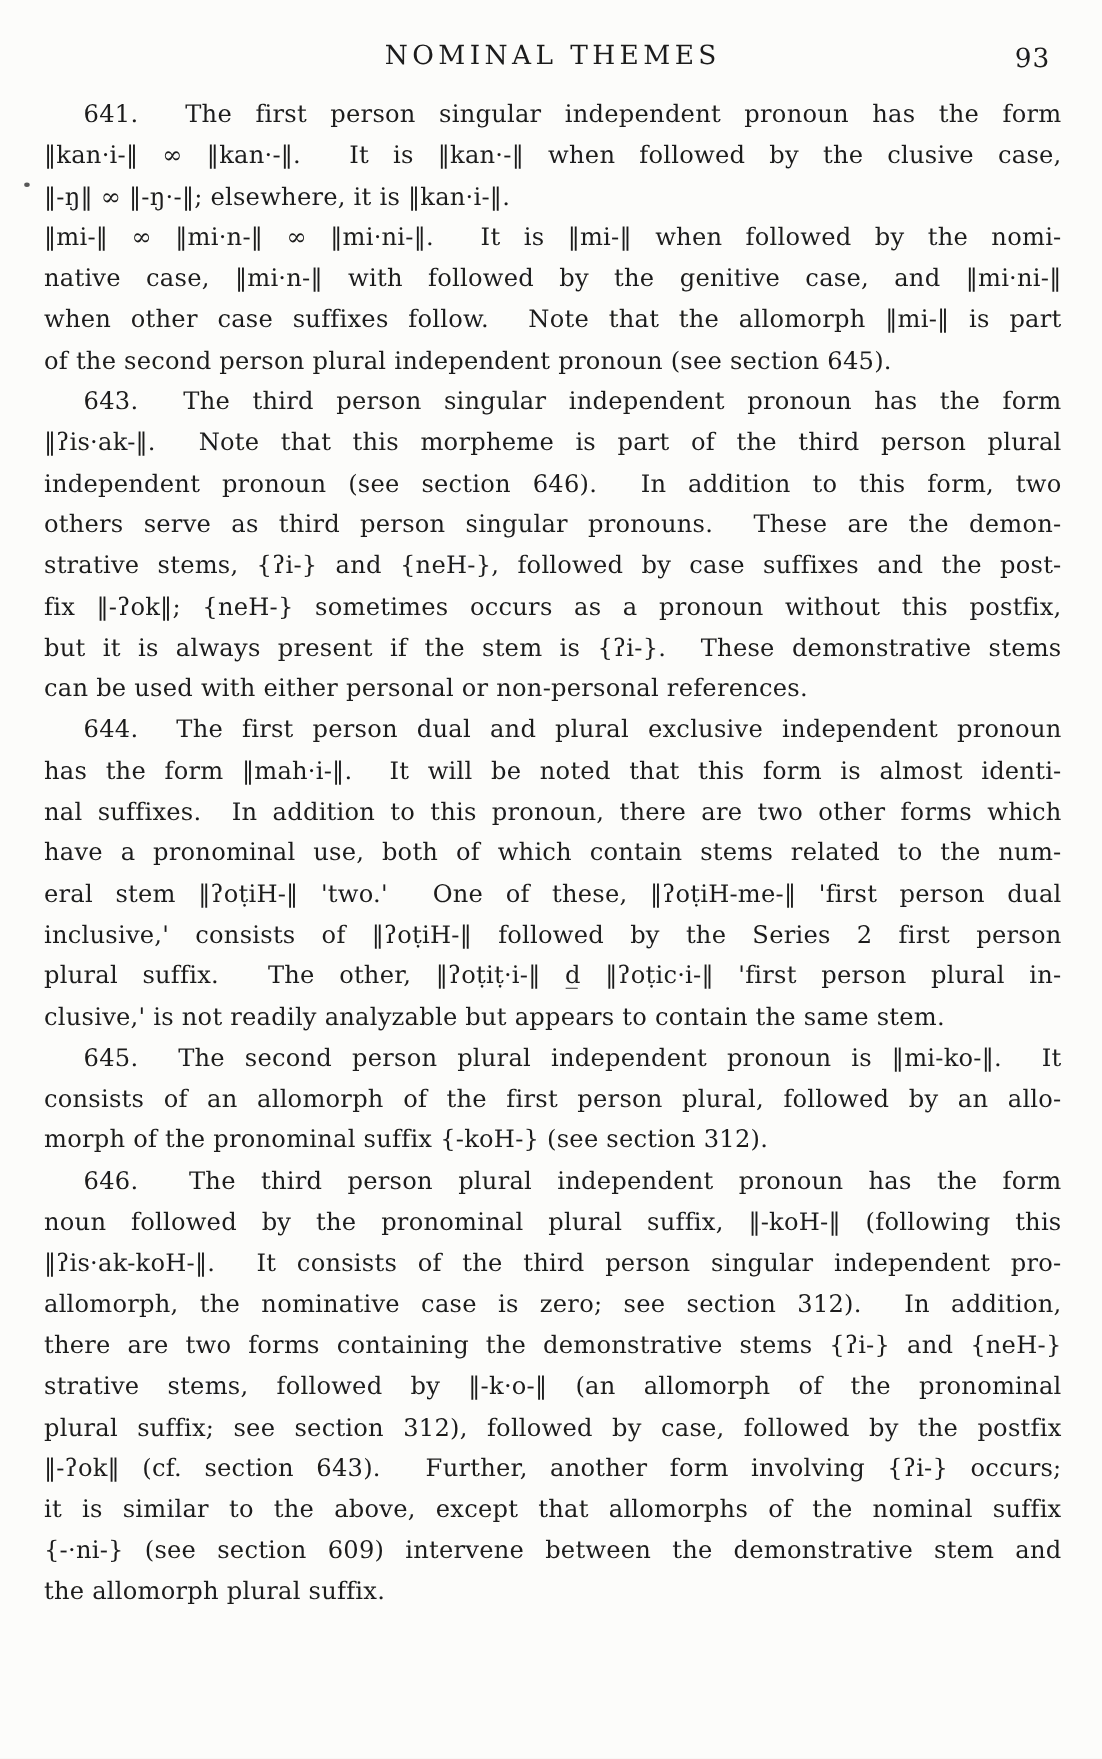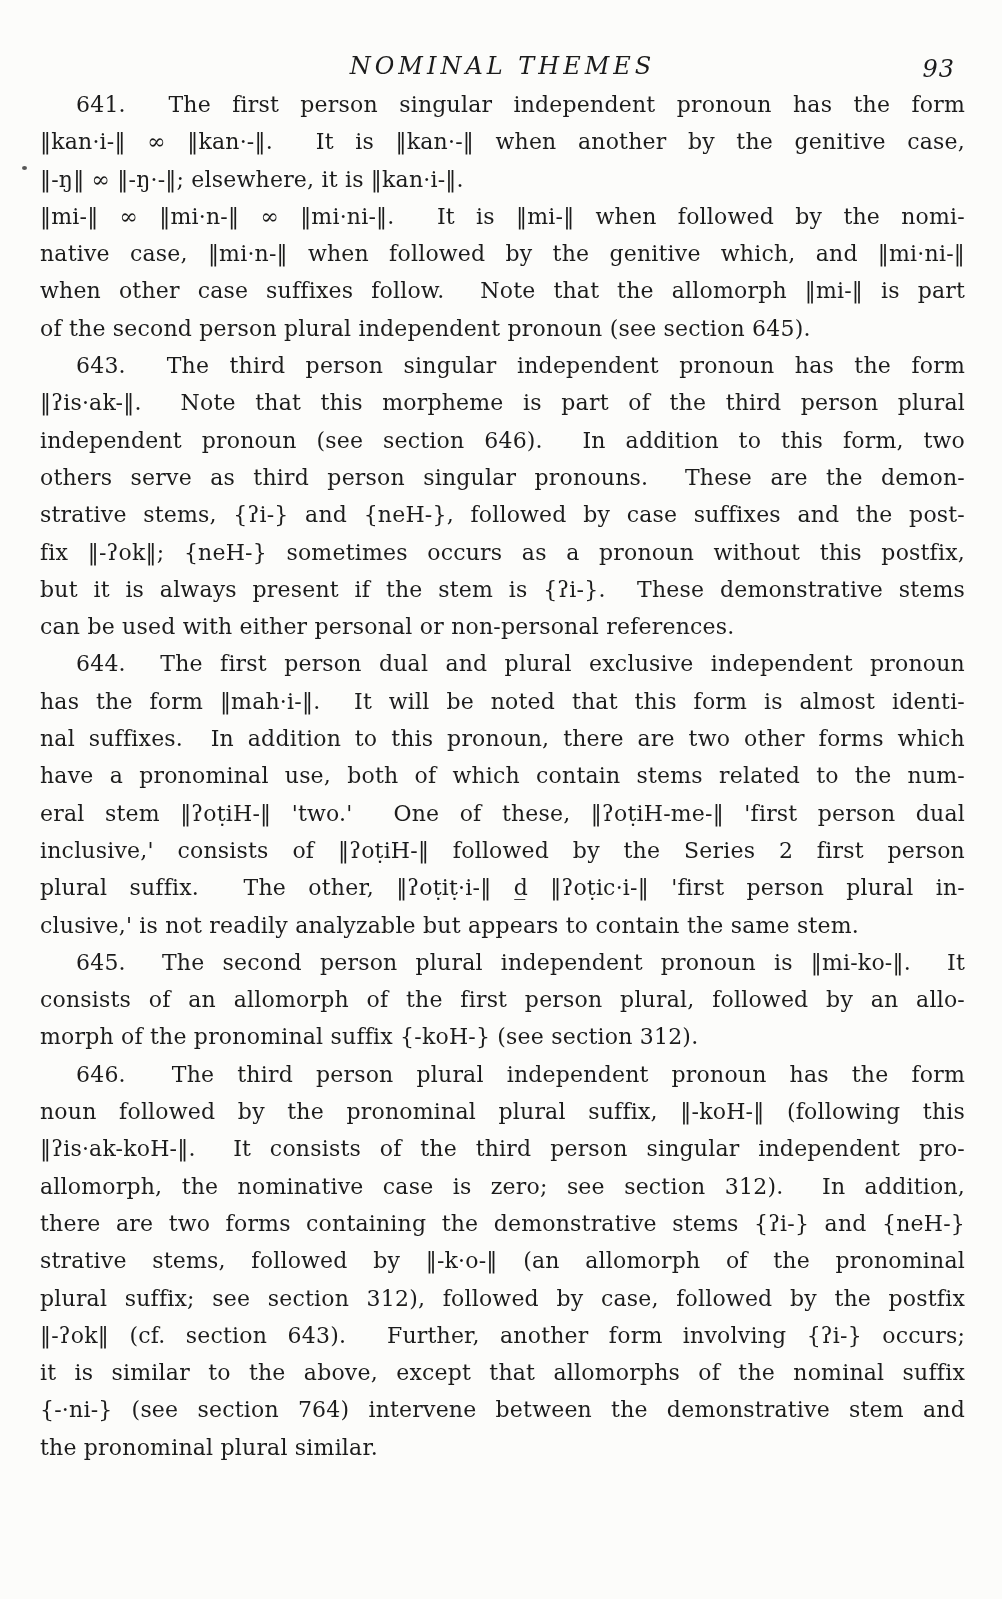--- a/index.html
+++ b/index.html
@@ -8,25 +8,24 @@
     width: 1002px;
     height: 1599px;
     margin: 0 auto;
     background: #fcfcfa;
     color: #1c1c1c;
     font-family: "DejaVu Serif", "Liberation Serif", serif;
     overflow: hidden;
   }
   .header {
     position: absolute;
-    top: 52px;
+    top: 36px;
     left: 40px;
     right: 37px;
     height: 34px;
-    font-style: italic;
   }
   .title {
     text-align: center;
     font-size: 24px;
     letter-spacing: 4px;
     font-weight: normal;
     margin: 0;
   }
   .pagenum {
     position: absolute;
@@ -72,24 +71,24 @@
 <body>
 
 <div class="page">
   <div class="artifact-dot"></div>
   <div class="header">
     <div class="title">NOMINAL THEMES</div>
     <div class="pagenum">93</div>
   </div>
   <div class="body">
       <div class="line first">641.  The first person singular independent pronoun has the form</div>
-      <div class="line">‖kan·i-‖ ∞ ‖kan·-‖.  It is ‖kan·-‖ when another by the genitive case,</div>
+      <div class="line">‖kan·i-‖ ∞ ‖kan·-‖.  It is ‖kan·-‖ when followed by the clusive case,</div>
       <div class="line last">‖-ŋ‖ ∞ ‖-ŋ·-‖; elsewhere, it is ‖kan·i-‖.</div>
       <div class="line">‖mi-‖ ∞ ‖mi·n-‖ ∞ ‖mi·ni-‖.  It is ‖mi-‖ when followed by the nomi-</div>
-      <div class="line">native case, ‖mi·n-‖ when followed by the genitive which, and ‖mi·ni-‖</div>
+      <div class="line">native case, ‖mi·n-‖ with followed by the genitive case, and ‖mi·ni-‖</div>
       <div class="line">when other case suffixes follow.  Note that the allomorph ‖mi-‖ is part</div>
       <div class="line last">of the second person plural independent pronoun (see section 645).</div>
       <div class="line first">643.  The third person singular independent pronoun has the form</div>
       <div class="line">‖ʔis·ak-‖.  Note that this morpheme is part of the third person plural</div>
       <div class="line">independent pronoun (see section 646).  In addition to this form, two</div>
       <div class="line">others serve as third person singular pronouns.  These are the demon-</div>
       <div class="line">strative stems, {ʔi-} and {neH-}, followed by case suffixes and the post-</div>
       <div class="line">fix ‖-ʔok‖; {neH-} sometimes occurs as a pronoun without this postfix,</div>
       <div class="line">but it is always present if the stem is {ʔi-}.  These demonstrative stems</div>
       <div class="line last">can be used with either personal or non-personal references.</div>
@@ -106,16 +105,16 @@
       <div class="line last">morph of the pronominal suffix {-koH-} (see section 312).</div>
       <div class="line first">646.  The third person plural independent pronoun has the form</div>
       <div class="line">noun followed by the pronominal plural suffix, ‖-koH-‖ (following this</div>
       <div class="line">‖ʔis·ak-koH-‖.  It consists of the third person singular independent pro-</div>
       <div class="line">allomorph, the nominative case is zero; see section 312).  In addition,</div>
       <div class="line">there are two forms containing the demonstrative stems {ʔi-} and {neH-}</div>
       <div class="line">strative stems, followed by ‖-k·o-‖ (an allomorph of the pronominal</div>
       <div class="line">plural suffix; see section 312), followed by case, followed by the postfix</div>
       <div class="line">‖-ʔok‖ (cf. section 643).  Further, another form involving {ʔi-} occurs;</div>
       <div class="line">it is similar to the above, except that allomorphs of the nominal suffix</div>
-      <div class="line">{-·ni-} (see section 764) intervene between the demonstrative stem and</div>
-      <div class="line last">the pronominal plural similar.</div>
+      <div class="line">{-·ni-} (see section 609) intervene between the demonstrative stem and</div>
+      <div class="line last">the allomorph plural suffix.</div>
     </div>
 </div>
 
 </body></html>

